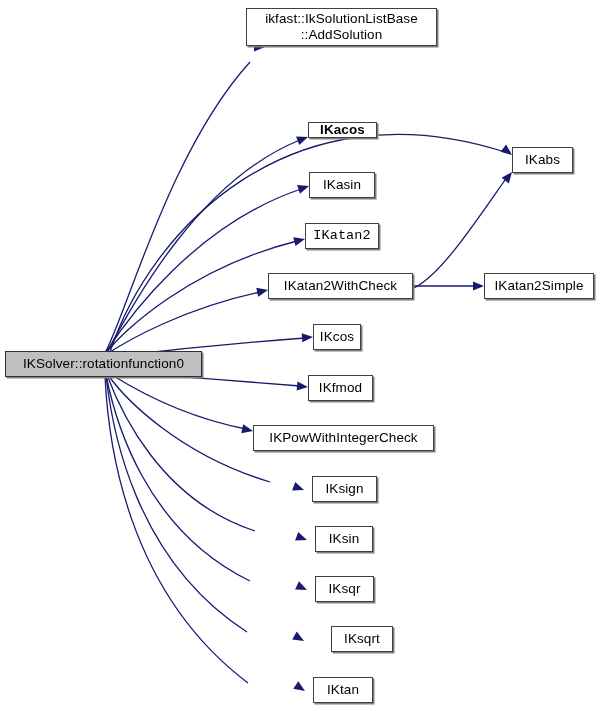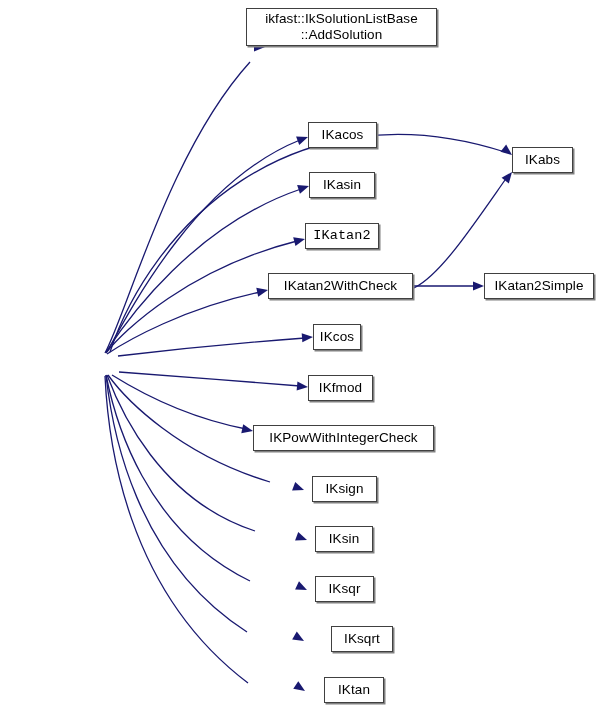--- a/index.html
+++ b/index.html
@@ -84,29 +84,30 @@
       <polygon points="0,0 -11,-4.6 -11,4.6" fill="#191970" transform="translate(307,590) rotate(25)"></polygon>
       <path d="M106,375 C112,430 135,560 247,632" fill="none" stroke="#191970" stroke-width="1.3"></path>
       <polygon points="0,0 -11,-4.6 -11,4.6" fill="#191970" transform="translate(304,641) rotate(30)"></polygon>
       <path d="M105,376 C108,440 125,590 248,683" fill="none" stroke="#191970" stroke-width="1.3"></path>
       <polygon points="0,0 -11,-4.6 -11,4.6" fill="#191970" transform="translate(305,691) rotate(33)"></polygon>
       <path d="M414,288 C440,275 470,230 505,180" fill="none" stroke="#191970" stroke-width="1.3"></path>
       <polygon points="0,0 -11,-4.6 -11,4.6" fill="#191970" transform="translate(512,172) rotate(-52)"></polygon>
       <path d="M414,286 L476,286" fill="none" stroke="#191970" stroke-width="1.3"></path>
       <polygon points="0,0 -11,-4.6 -11,4.6" fill="#191970" transform="translate(484,286) rotate(0)"></polygon>
     </svg>
+<div class="node root" style="left: 5px; top: 351px; width: 197px; height: 26px;"><span class="node-label">IKSolver::rotationfunction0</span></div>
     <div class="node" style="left: 246px; top: 8px; width: 191px; height: 38px;"><span class="node-label">ikfast::IkSolutionListBase
 ::AddSolution</span></div>
     <div class="node" style="left: 512px; top: 147px; width: 61px; height: 26px;"><span class="node-label">IKabs</span></div>
-    <div class="node" style="left: 308px; top: 122px; width: 69px; height: 26px;"><span class="node-label">IKacos</span></div>
+    <div class="node" style="left: 308px; top: 122px; width: 69px; height: 16px; font-weight: bold;"><span class="node-label">IKacos</span></div>
     <div class="node" style="left: 309px; top: 172px; width: 66px; height: 26px;"><span class="node-label">IKasin</span></div>
     <div class="node" style="left: 305px; top: 223px; width: 74px; height: 26px; font-family: Liberation Mono, monospace;"><span class="node-label">IKatan2</span></div>
     <div class="node" style="left: 268px; top: 273px; width: 145px; height: 26px;"><span class="node-label">IKatan2WithCheck</span></div>
     <div class="node" style="left: 484px; top: 273px; width: 110px; height: 26px;"><span class="node-label">IKatan2Simple</span></div>
     <div class="node" style="left: 313px; top: 324px; width: 48px; height: 26px;"><span class="node-label">IKcos</span></div>
     <div class="node" style="left: 308px; top: 375px; width: 65px; height: 26px;"><span class="node-label">IKfmod</span></div>
     <div class="node" style="left: 253px; top: 425px; width: 181px; height: 26px;"><span class="node-label">IKPowWithIntegerCheck</span></div>
     <div class="node" style="left: 312px; top: 476px; width: 65px; height: 26px;"><span class="node-label">IKsign</span></div>
     <div class="node" style="left: 315px; top: 526px; width: 58px; height: 26px;"><span class="node-label">IKsin</span></div>
     <div class="node" style="left: 315px; top: 576px; width: 59px; height: 26px;"><span class="node-label">IKsqr</span></div>
     <div class="node" style="left: 312px; top: 626px; width: 62px; height: 26px; margin-left: 19px;"><span class="node-label">IKsqrt</span></div>
-    <div class="node" style="left: 313px; top: 677px; width: 60px; height: 26px; margin-left: 11px;"><span class="node-label">IKtan</span></div>
+    <div class="node" style="left: 313px; top: 677px; width: 60px; height: 26px;"><span class="node-label">IKtan</span></div>
   </div>
 
 </body></html>

